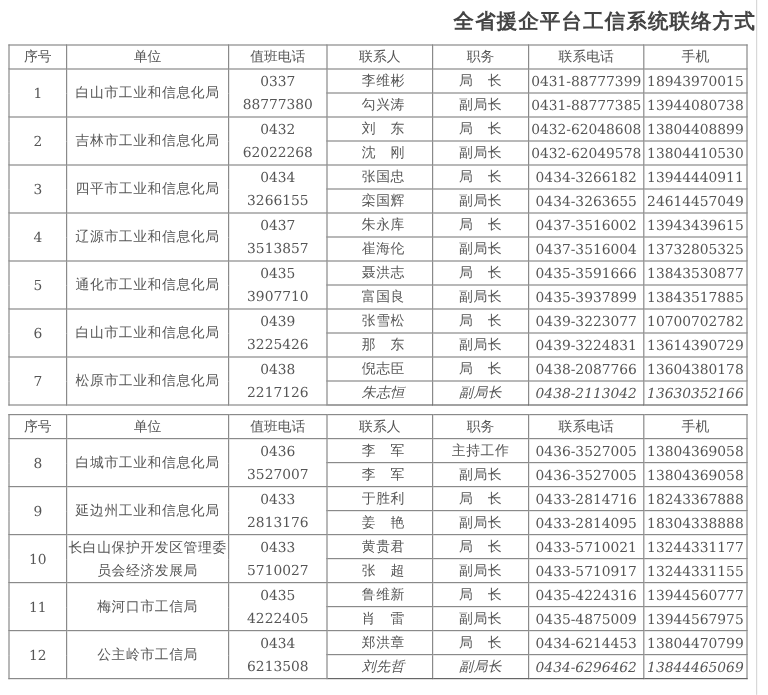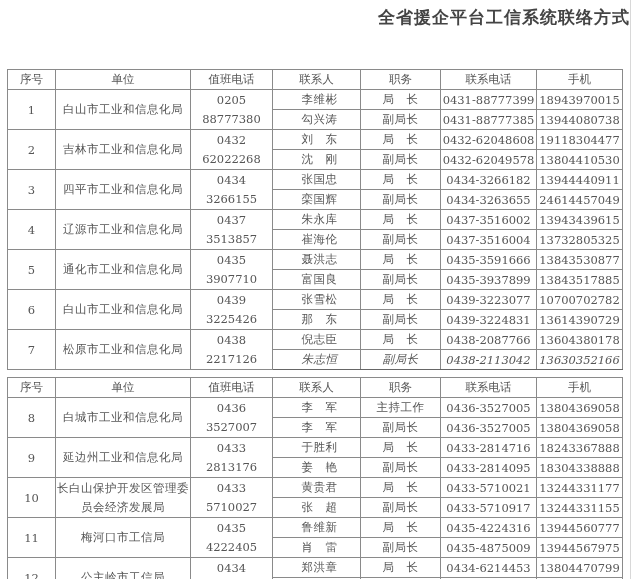--- a/index.html
+++ b/index.html
@@ -35,21 +35,20 @@
       color: #444444;
       letter-spacing: 1px;
     }
     table.contacts {
       position: absolute;
       left: 7px;
       width: 615px;
       border-collapse: collapse;
       table-layout: fixed;
       font-size: 11.5px;
-      margin-top: 32px;
     }
     table.contacts td, table.contacts th {
       border: 1px solid #8a8a8a;
       text-align: center;
       vertical-align: middle;
       padding: 0;
       overflow: hidden;
       white-space: nowrap;
     }
     table.contacts th {
@@ -107,21 +106,21 @@
       <th>职务</th>
       <th>联系电话</th>
       <th>手机</th>
     </tr>
   </thead>
   <tbody>
       <tr class="sub group-start">
         <td class="seq" rowspan="2">1</td>
         <td class="unit" rowspan="2">白山市工业和信息化局</td>
         <td class="duty" rowspan="2">
-          <div>0205</div>
+          <div>0337</div>
           <div>88777380</div>
         </td>
         <td class="name">李维彬</td>
         <td class="title-cell">局　长</td>
         <td class="phone">0431-88777399</td>
         <td class="mobile">18943970015</td>
       </tr>
       <tr class="sub">
         <td class="name">勾兴涛</td>
         <td class="title-cell">副局长</td>
@@ -131,21 +130,21 @@
       <tr class="sub group-start">
         <td class="seq" rowspan="2">2</td>
         <td class="unit" rowspan="2">吉林市工业和信息化局</td>
         <td class="duty" rowspan="2">
           <div>0432</div>
           <div>62022268</div>
         </td>
         <td class="name">刘　东</td>
         <td class="title-cell">局　长</td>
         <td class="phone">0432-62048608</td>
-        <td class="mobile">19118304477</td>
+        <td class="mobile">13804408899</td>
       </tr>
       <tr class="sub">
         <td class="name">沈　刚</td>
         <td class="title-cell">副局长</td>
         <td class="phone">0432-62049578</td>
         <td class="mobile">13804410530</td>
       </tr>
       <tr class="sub group-start">
         <td class="seq" rowspan="2">3</td>
         <td class="unit" rowspan="2">四平市工业和信息化局</td>

